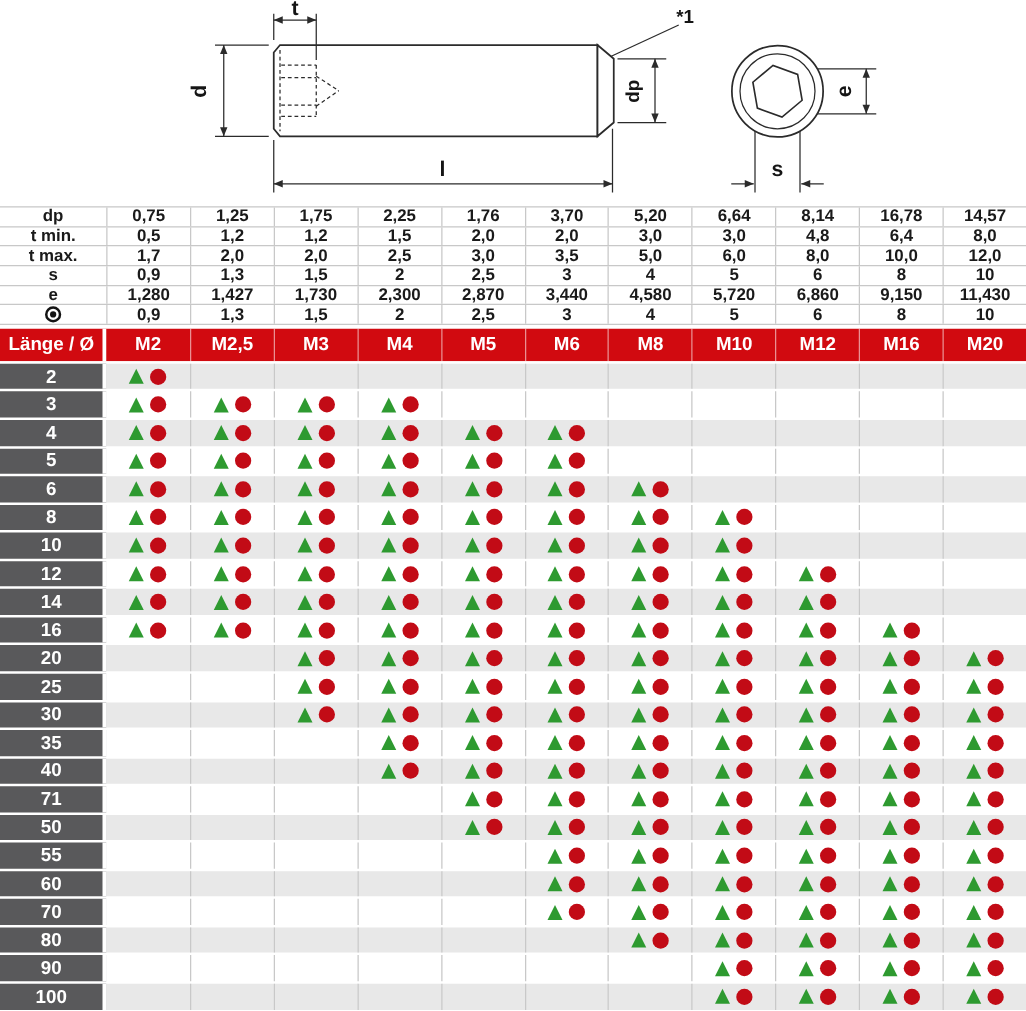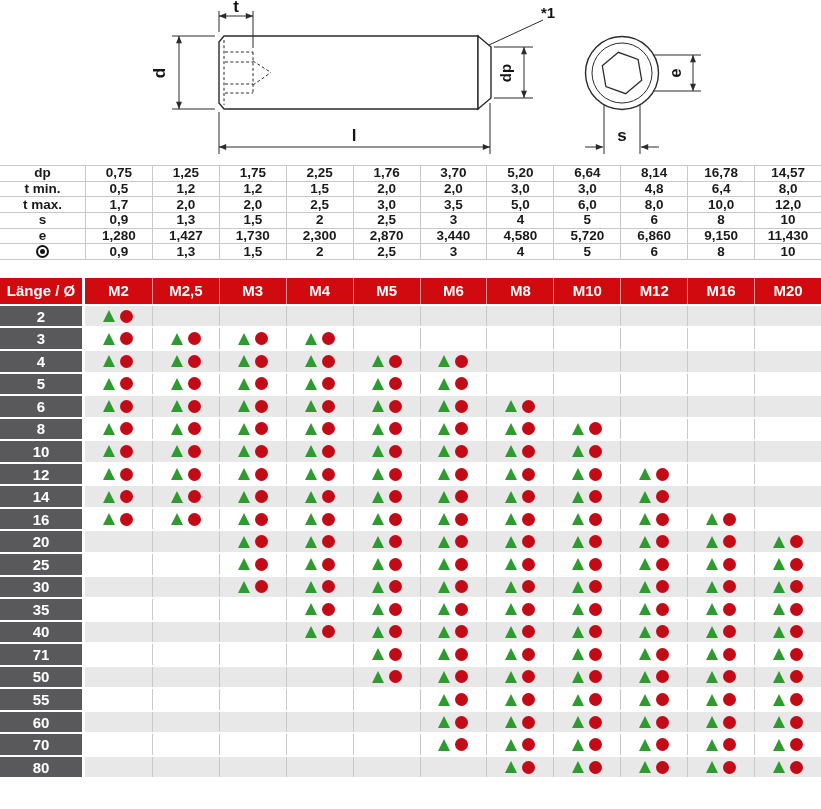--- a/index.html
+++ b/index.html
@@ -32,21 +32,21 @@
   }
   .dim-cell { border-left:1px solid var(--grid-line,#c8c8c8); }
   .bullseye {
     width:13px; height:13px; border:2px solid #141414; border-radius:50%;
     background:#fff; display:flex; align-items:center; justify-content:center;
   }
   .bullseye-dot { width:5px; height:5px; border-radius:50%; background:#141414; }
 
   
   .matrix-header {
-    margin-top:18px; height:26px;
+    margin-top:3px; height:26px;
     display:grid; grid-template-columns:85px repeat(11,1fr);
     background:var(--header-red,#d10a10);
   }
   .corner-cell, .col-cell {
     display:flex; align-items:center; justify-content:center;
     color:#fff; font-weight:700; font-size:15px; white-space:nowrap;
   }
   .corner-cell { border-right:3px solid #fff; }
   .col-cell + .col-cell { border-left:1px solid rgba(255,255,255,.55); }
 
@@ -987,15 +987,67 @@
         </div>
         <div class="m-cell">
           <div class="tri"></div>
           <div class="dot"></div>
         </div>
         <div class="m-cell">
           <div class="tri"></div>
           <div class="dot"></div>
         </div>
       </div>
+      <div class="m-row" style="--row-bg: #fff;">
+        <div class="m-label">90</div>
+        <div class="m-cell"></div>
+        <div class="m-cell"></div>
+        <div class="m-cell"></div>
+        <div class="m-cell"></div>
+        <div class="m-cell"></div>
+        <div class="m-cell"></div>
+        <div class="m-cell"></div>
+        <div class="m-cell">
+          <div class="tri"></div>
+          <div class="dot"></div>
+        </div>
+        <div class="m-cell">
+          <div class="tri"></div>
+          <div class="dot"></div>
+        </div>
+        <div class="m-cell">
+          <div class="tri"></div>
+          <div class="dot"></div>
+        </div>
+        <div class="m-cell">
+          <div class="tri"></div>
+          <div class="dot"></div>
+        </div>
+      </div>
+      <div class="m-row" style="--row-bg: #e8e8e8;">
+        <div class="m-label">100</div>
+        <div class="m-cell"></div>
+        <div class="m-cell"></div>
+        <div class="m-cell"></div>
+        <div class="m-cell"></div>
+        <div class="m-cell"></div>
+        <div class="m-cell"></div>
+        <div class="m-cell"></div>
+        <div class="m-cell">
+          <div class="tri"></div>
+          <div class="dot"></div>
+        </div>
+        <div class="m-cell">
+          <div class="tri"></div>
+          <div class="dot"></div>
+        </div>
+        <div class="m-cell">
+          <div class="tri"></div>
+          <div class="dot"></div>
+        </div>
+        <div class="m-cell">
+          <div class="tri"></div>
+          <div class="dot"></div>
+        </div>
+      </div>
     </div>
 
 </div>
 
 </body></html>

